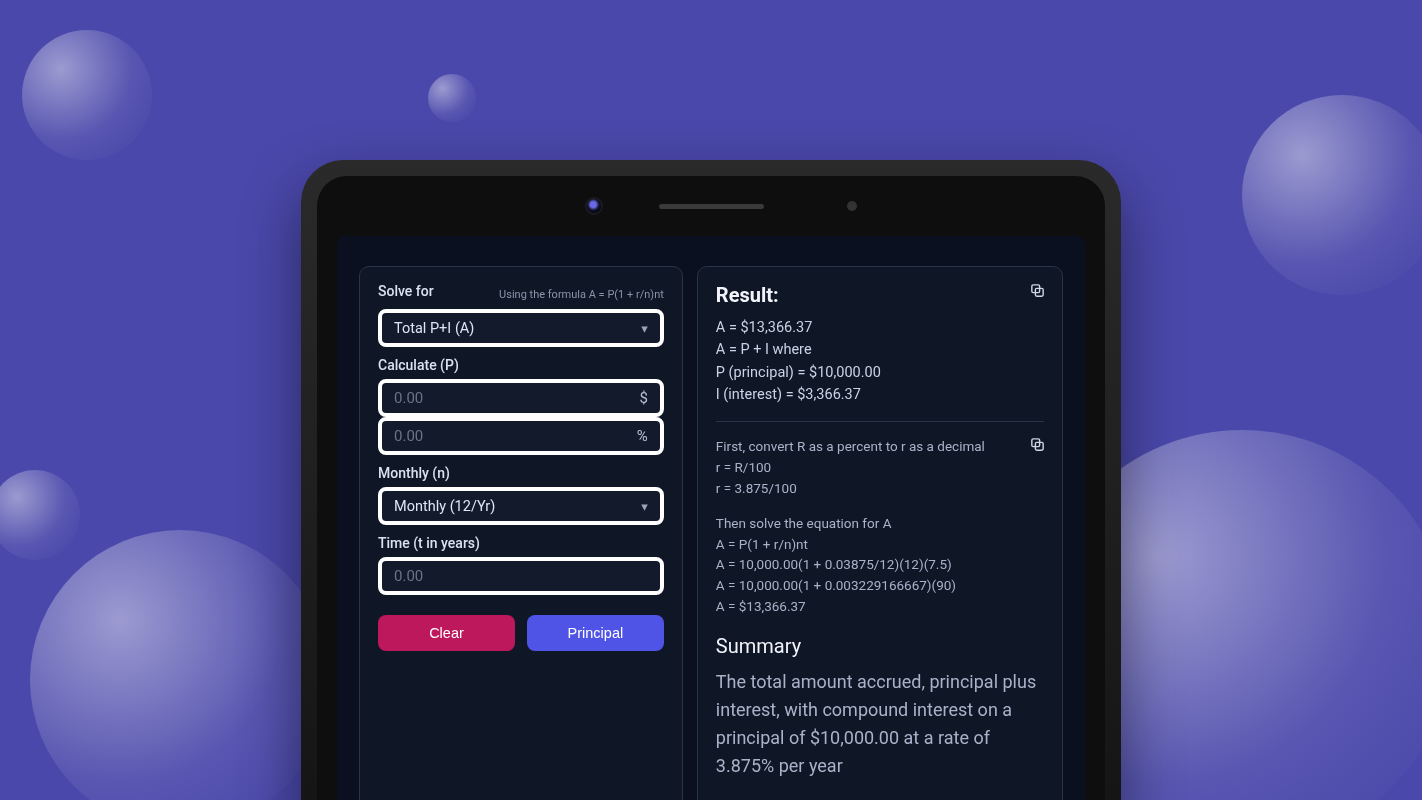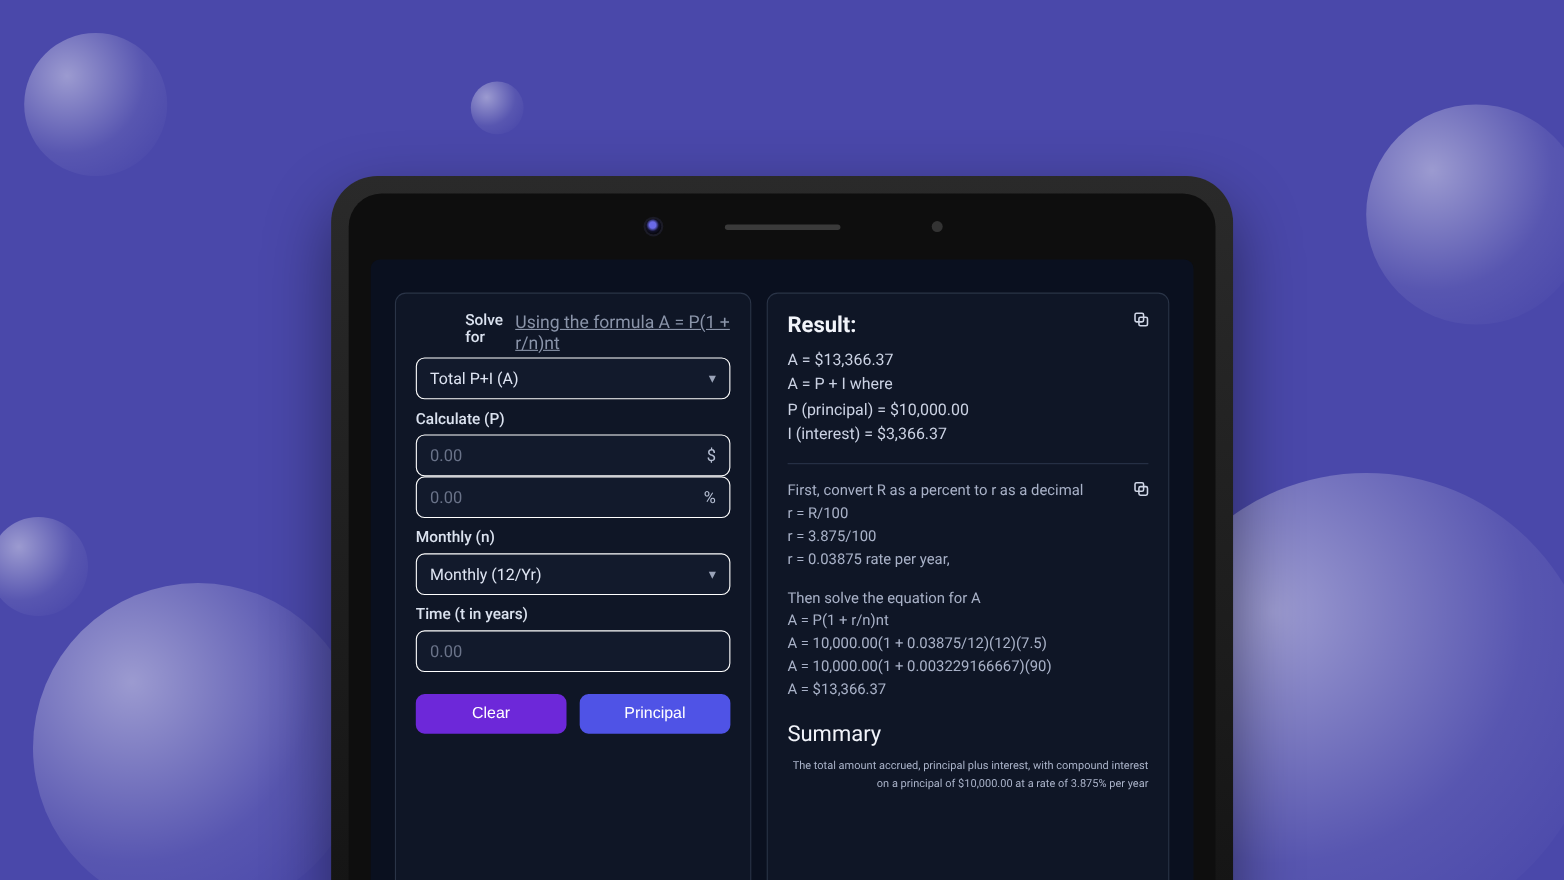--- a/index.html
+++ b/index.html
@@ -84,34 +84,33 @@
     flex: 1 1 0;
     padding: 16px 18px;
     min-width: 0;
   }
   .left-panel { flex: 0 0 46%; display: flex; flex-direction: column; }
   .right-panel { flex: 1 1 54%; position: relative; }
 
   .row-top {
     display: flex; justify-content: space-between; align-items: center;
     margin-bottom: 4px;
-    margin-left: 45px;
   }
   .label {
     color: #dbe2ef; font-size: 14px; font-weight: 500;
     margin: 10px 0 6px 0;
   }
   .label.first { margin-top: 0; }
   .hint {
-    color: #8a94a9; font-size: 16px; text-decoration: underline;
+    color: #8a94a9; font-size: 11px;
   }
   .field, .select {
     width: 100%;
     background: #121a2c;
-    border: 1px solid #ffffff;
+    border: 4px solid #ffffff;
     border-radius: 8px;
     height: 38px;
     display: flex; align-items: center;
     padding: 0 12px;
     color: #cfd6e6;
     font-size: 14.5px;
     gap: 8px;
   }
   .field input {
     flex: 1 1 auto; min-width: 0;
@@ -129,21 +128,21 @@
   .btn {
     flex: 1 1 0;
     height: 36px;
     border-radius: 8px;
     border: none;
     font-size: 14.5px; font-weight: 500;
     cursor: pointer;
     color: #fff;
     display: flex; align-items: center; justify-content: center;
   }
-  .btn-clear { background: #6d28d9; justify-content: center; }
+  .btn-clear { background: #be185d; justify-content: center; }
   .btn-calc  { background: #4f53e6; }
 
   
   .copy-btn {
     position: absolute;
     right: 14px;
     width: 22px; height: 22px;
     display: flex; align-items: center; justify-content: center;
     cursor: pointer;
     color: #cfd6e6;
@@ -163,21 +162,21 @@
   .work {
     color: #a9b2c8; font-size: 13.5px; line-height: 1.55;
     padding-top: 14px;
   }
   .work .block { margin-bottom: 14px; }
   .summary-title {
     color: #f2f4fa; font-size: 20px; font-weight: 400;
     margin: 8px 0 6px 0;
   }
   .summary-text {
-    color: #a9b2c8; font-size: 10px; line-height: 1.55; text-align: right;
+    color: #a9b2c8; font-size: 18px; line-height: 1.55;
   }
 </style>
 </head>
 <body>
 
 <div class="bubble b1"></div>
 <div class="bubble b2"></div>
 <div class="bubble b3"></div>
 <div class="bubble b4"></div>
 <div class="bubble b5"></div>
@@ -261,21 +260,20 @@
           <div>A = P + I where</div>
           <div>P (principal) = $10,000.00</div>
           <div>I (interest) = $3,366.37</div>
         </div>
 
         <div class="work">
           <div class="block">
             <div>First, convert R as a percent to r as a decimal</div>
             <div>r = R/100</div>
             <div>r = 3.875/100</div>
-            <div>r = 0.03875 rate per year,</div>
           </div>
           <div class="block">
             <div>Then solve the equation for A</div>
             <div>A = P(1 + r/n)nt</div>
             <div>A = 10,000.00(1 + 0.03875/12)(12)(7.5)</div>
             <div>A = 10,000.00(1 + 0.003229166667)(90)</div>
             <div>A = $13,366.37</div>
           </div>
           <div class="summary-title">Summary</div>
           <div class="summary-text">The total amount accrued, principal plus interest, with compound interest on a principal of $10,000.00 at a rate of 3.875% per year</div>

